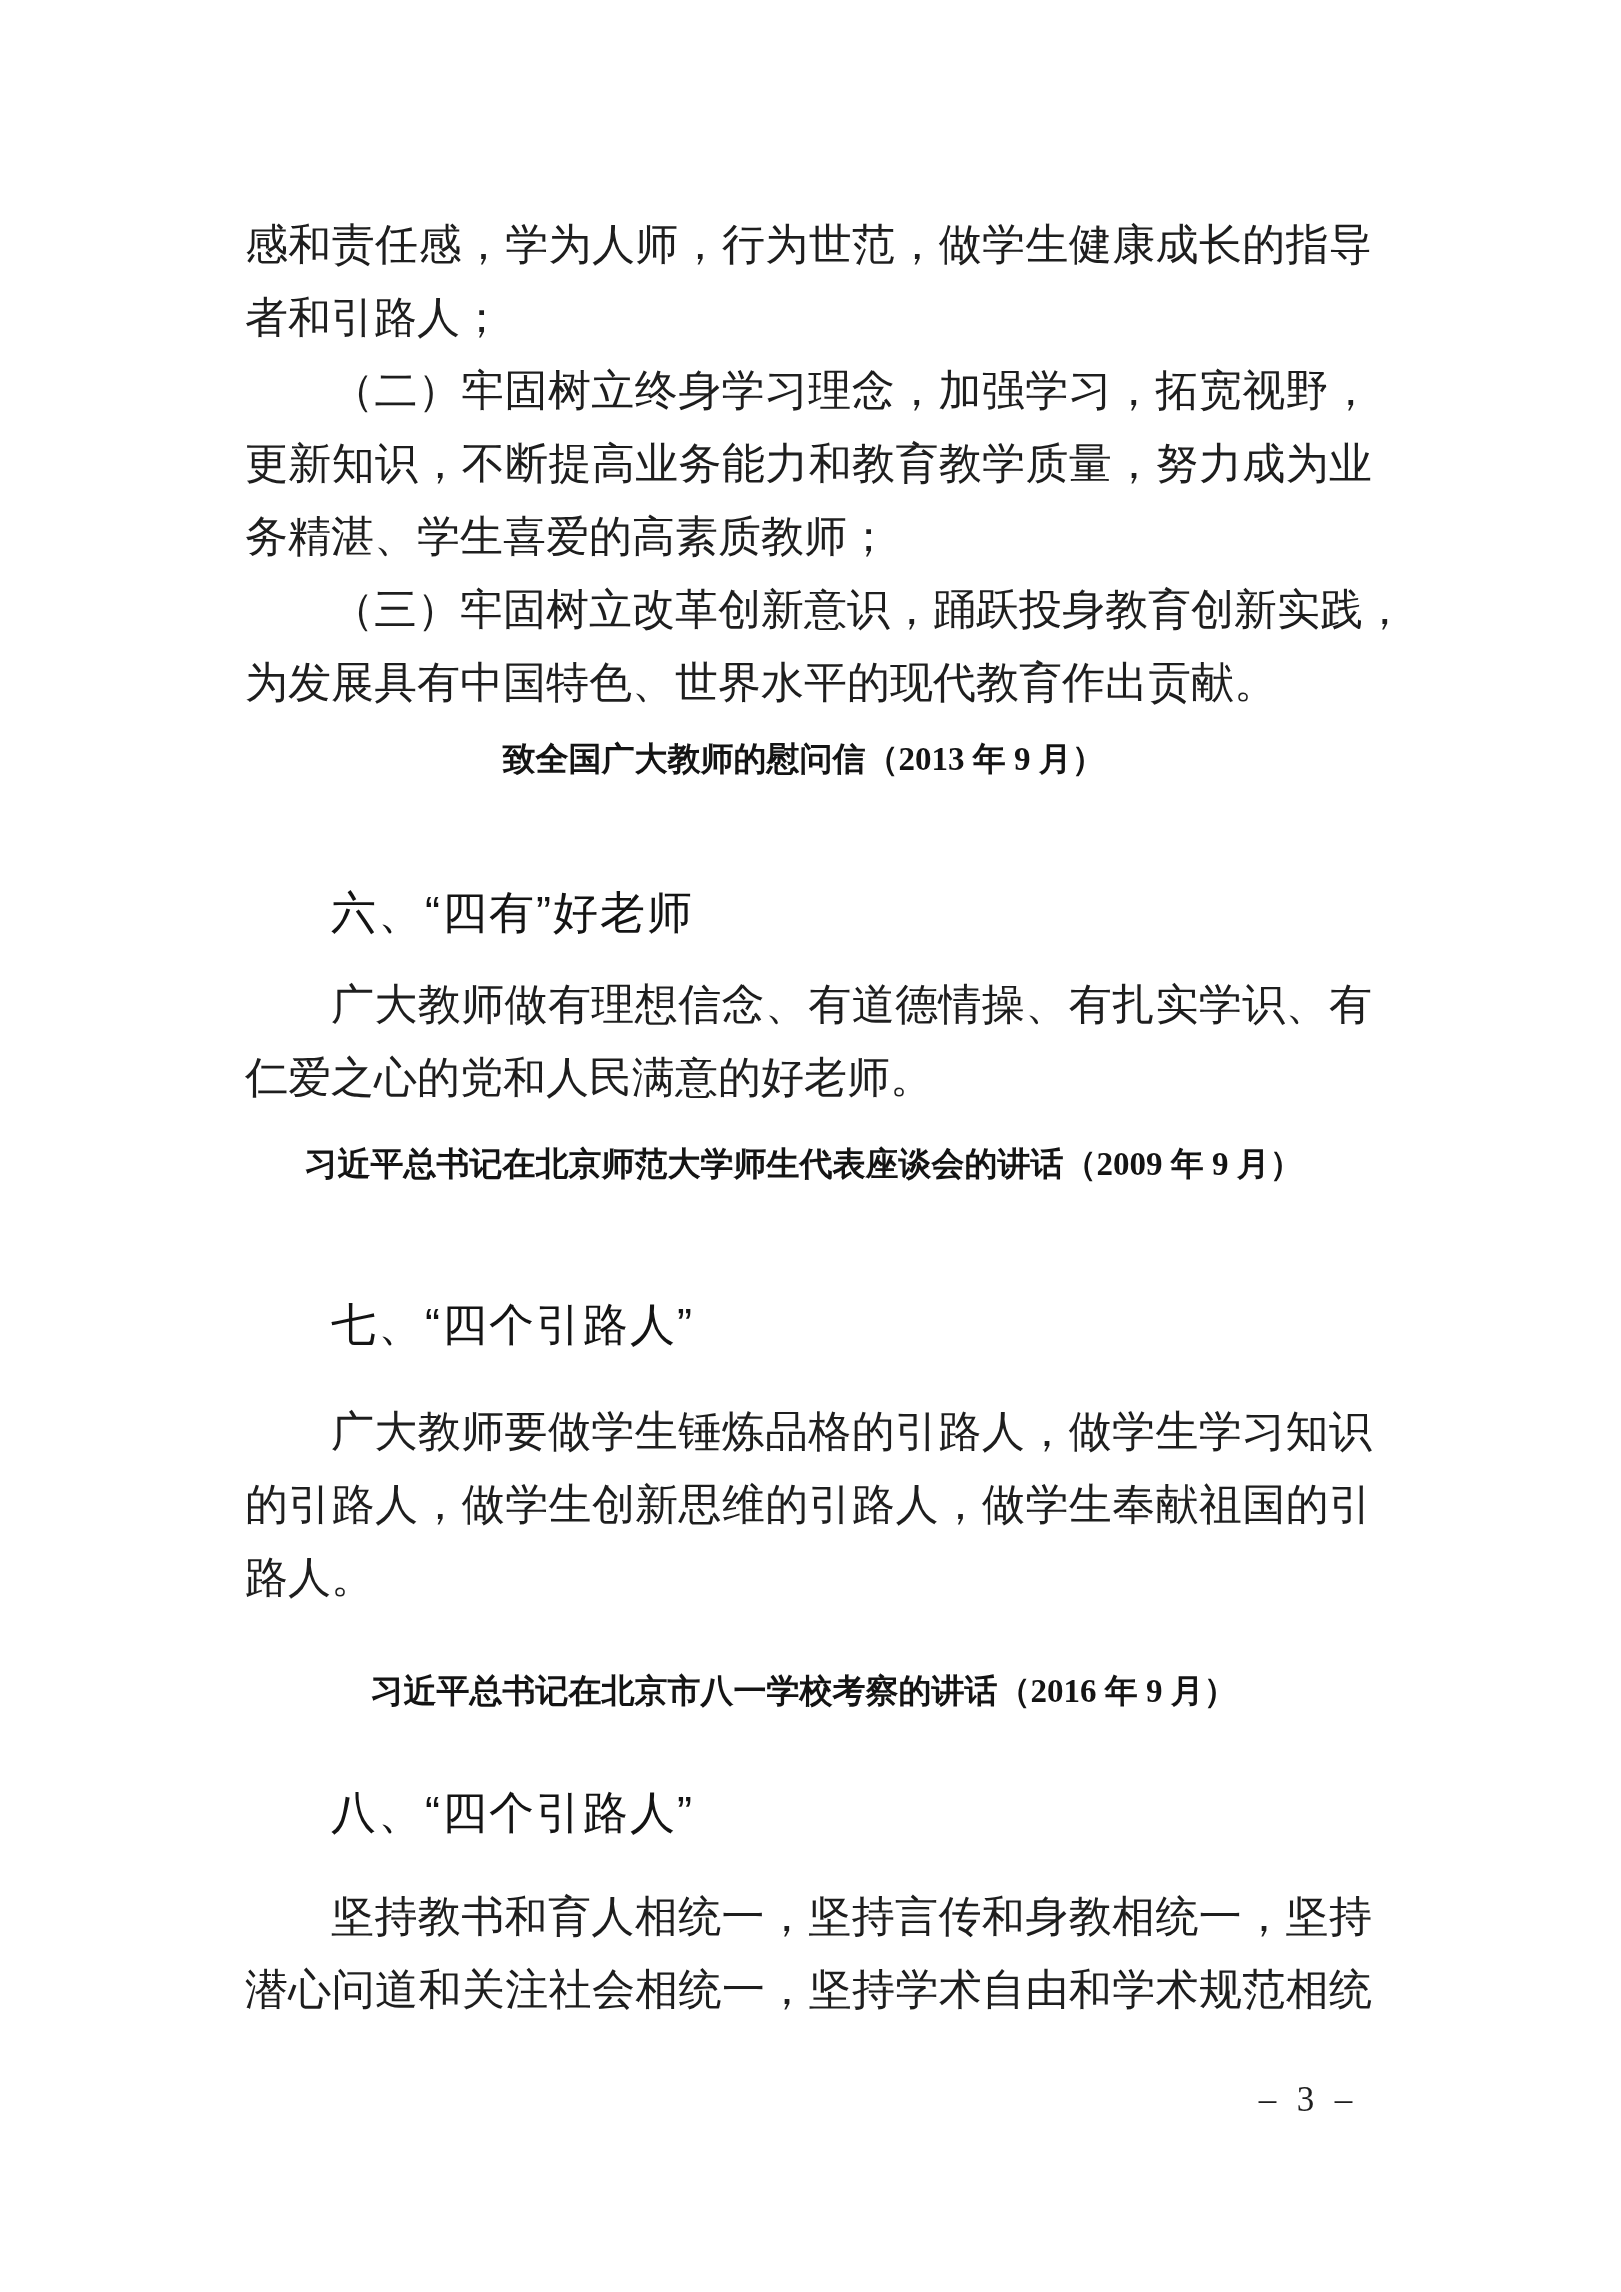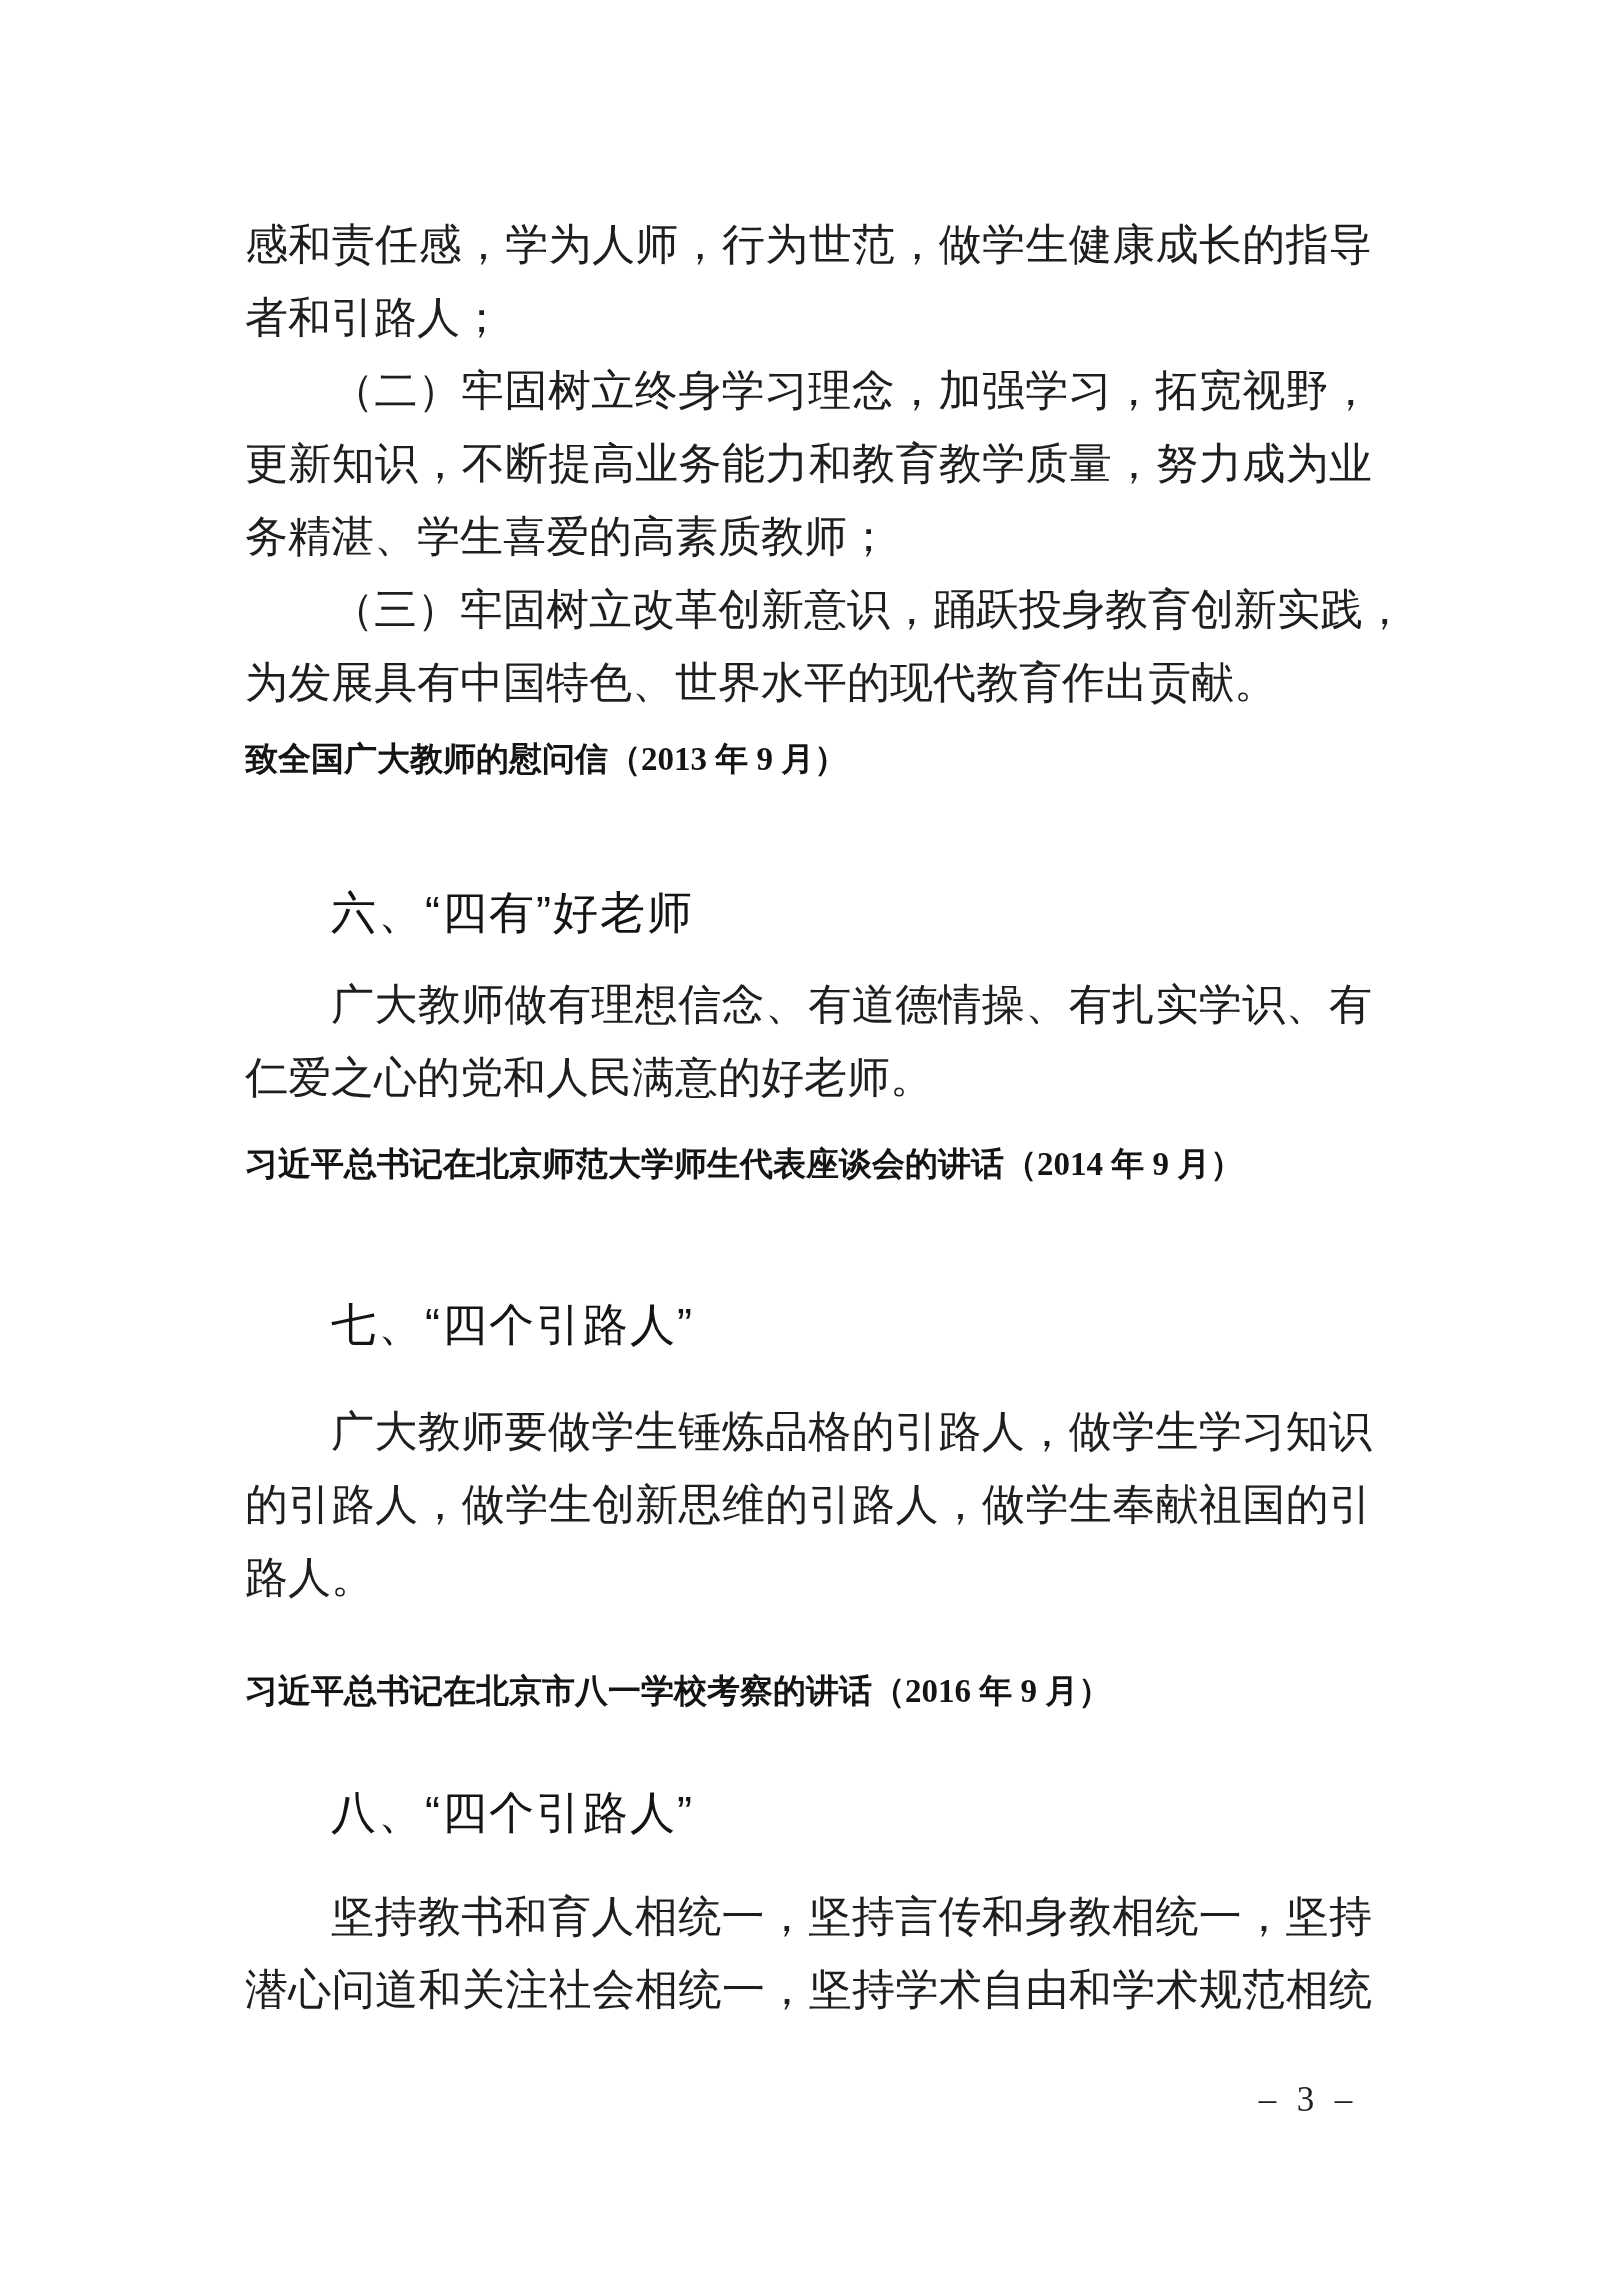--- a/index.html
+++ b/index.html
@@ -25,21 +25,21 @@
     position:absolute;left:331px;
     font-family:"Liberation Sans","DejaVu Sans",sans-serif;
     font-weight:400;
     font-size:45px;line-height:55px;
     color:#141414;
     letter-spacing:2px;
     white-space:nowrap;
   }
   .citation{
     position:absolute;left:245px;width:1117px;
-    text-align:left;
+    text-align:center;
     font-weight:700;
     font-size:33px;line-height:43px;
     color:#141414;
     white-space:nowrap;
   }
   .pagenum{
     position:absolute;left:1225px;top:2076px;width:167px;
     text-align:center;
     font-size:35px;line-height:47px;
     color:#1e1e1e;
@@ -192,21 +192,21 @@
         <span>有</span>
         <span>扎</span>
         <span>实</span>
         <span>学</span>
         <span>识</span>
         <span>、</span>
         <span>有</span>
       </div>
     <div class="line">仁爱之心的党和人民满意的好老师。</div>
   </div>
-  <div class="citation" style="top:1143px">习近平总书记在北京师范大学师生代表座谈会的讲话（2014 年 9 月）</div>
+  <div class="citation" style="top:1143px">习近平总书记在北京师范大学师生代表座谈会的讲话（2009 年 9 月）</div>
 
   <div class="heading" style="top:1297px">七、“四个引路人”</div>
   <div class="block" style="top:1395px">
     <div class="line fill ind">
         <span>广</span>
         <span>大</span>
         <span>教</span>
         <span>师</span>
         <span>要</span>
         <span>做</span>

